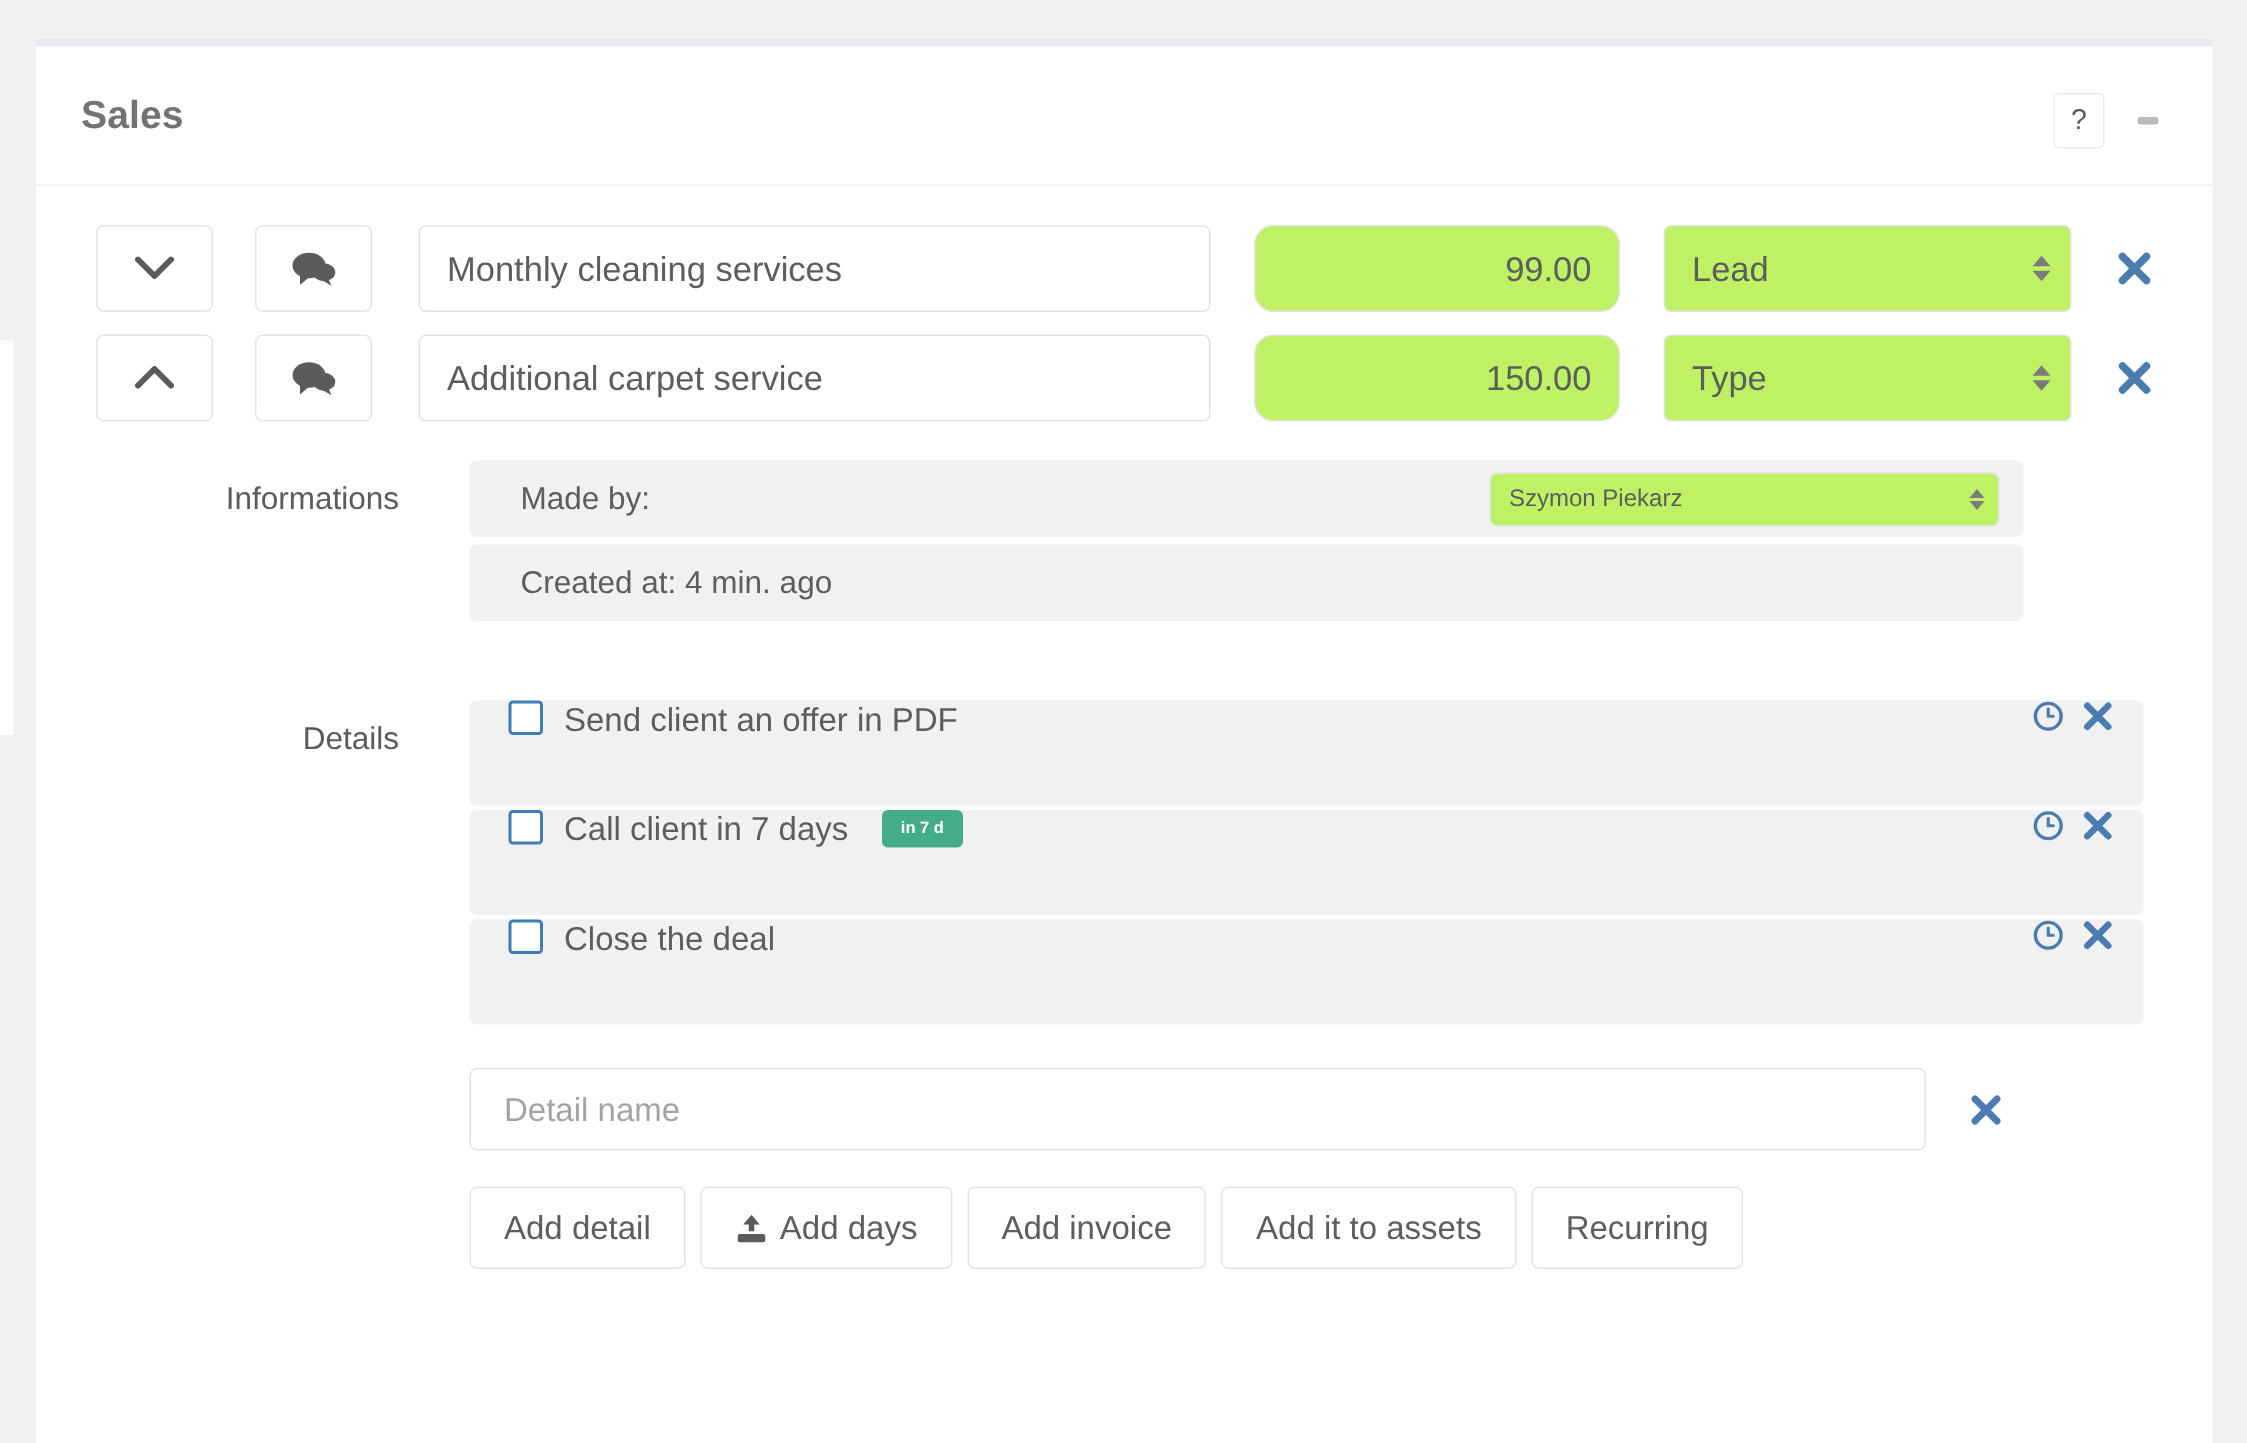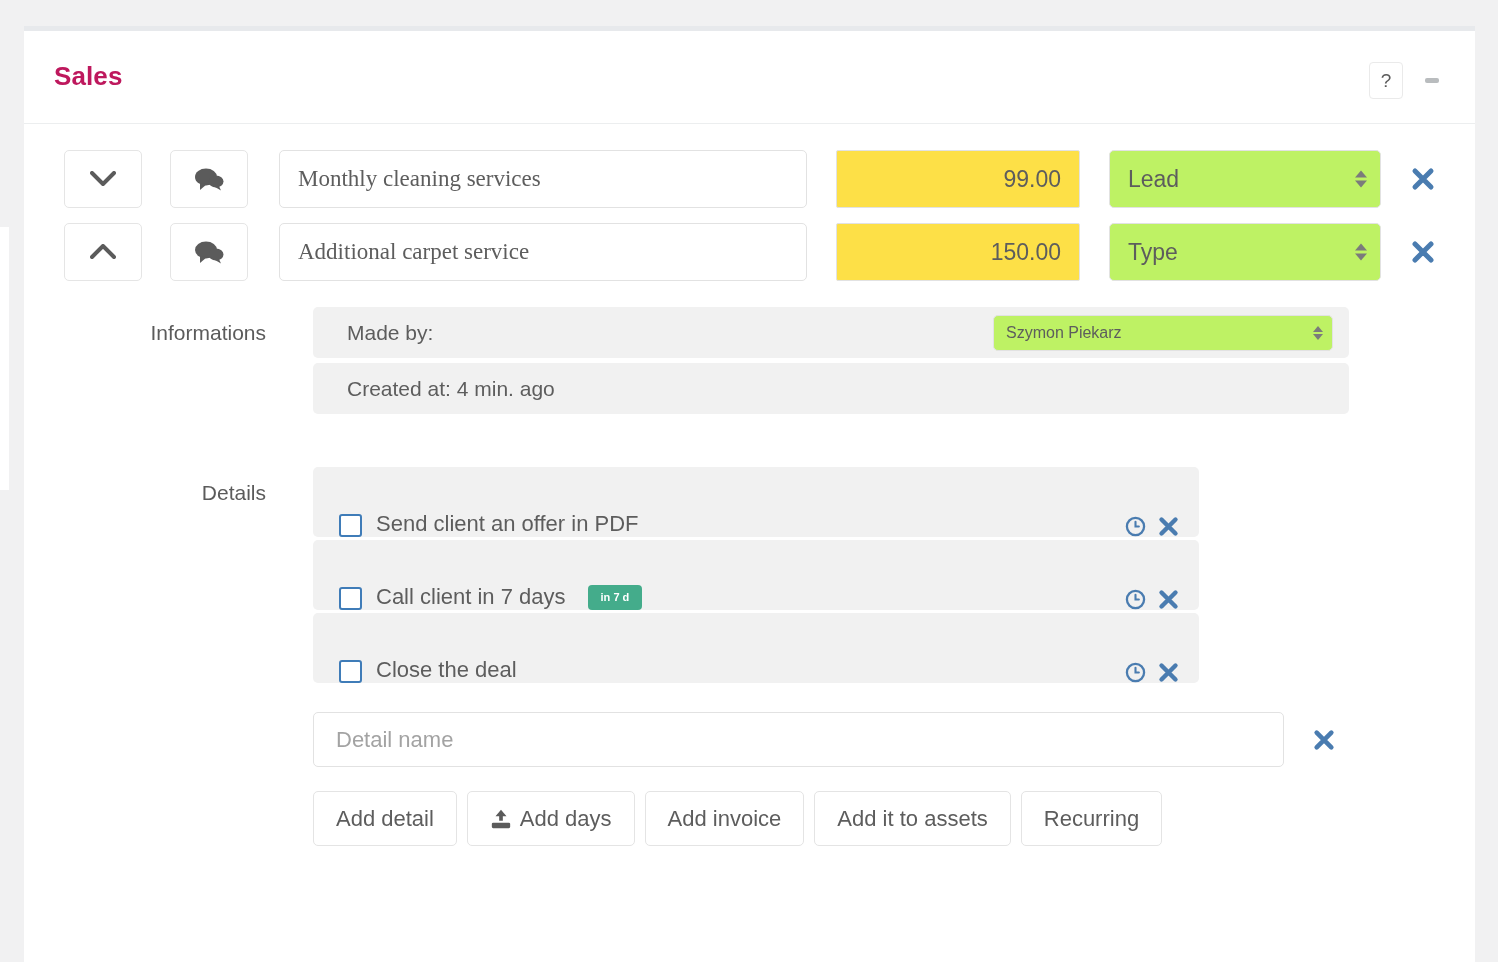--- a/index.html
+++ b/index.html
@@ -33,21 +33,21 @@
   .panel-header {
     position: relative;
     height: 93px;
     border-bottom: 1px solid #eceeef;
   }
   .panel-title {
     position: absolute;
     left: 30px; top: 30px;
     font-size: 26px;
     font-weight: bold;
-    color: #be185d;
+    color: #737373;
     letter-spacing: .1px;
   }
   .header-tools {
     position: absolute;
     right: 30px; top: 31px;
     display: flex;
     align-items: center;
     gap: 16px;
   }
   .help-btn {
@@ -99,29 +99,29 @@
 
   .item-name {
     margin-left: 31px;
     width: 528px; height: 58px;
     border: 1px solid #e2e2e2;
     border-radius: 5px;
     background: #fff;
     padding: 0 18px;
     font-size: 23px;
     color: #5d5d5d;
-    font-family: Liberation Serif, serif;
+    font-family: Liberation Sans, sans-serif;
     outline: none;
   }
   .item-price {
     margin-left: 29px;
     width: 244px; height: 58px;
     border: 1px solid #e2e2e2;
-    border-radius: 2px;
-    background: #fde047;
+    border-radius: 13px;
+    background: #bef264;
     padding: 0 18px;
     font-size: 23px;
     color: #5d5d5d;
     text-align: right;
     font-family: "Liberation Sans", sans-serif;
     outline: none;
   }
   .select-wrap {
     position: relative;
     margin-left: 29px;
@@ -198,26 +198,26 @@
     align-items: center;
     padding: 0 16px 0 34px;
     margin-bottom: 5px;
     font-size: 21px;
     color: #5d5d5d;
   }
   .info-row .lbl { flex: 1 1 auto; }
 
   
   .detail-row {
-    width: 886px;
+    width: 1116px;
     background: #f1f1f1;
     border-radius: 5px;
     height: 70px;
     display: flex;
-    align-items: flex-end;
+    align-items: flex-start;
     padding: 0 20px 0 26px;
     margin-bottom: 3px;
   }
   .chk {
     width: 23px; height: 23px;
     border: 2px solid #3f7cb8;
     border-radius: 3px;
     background: #fff;
     flex: 0 0 auto;
     cursor: pointer;

